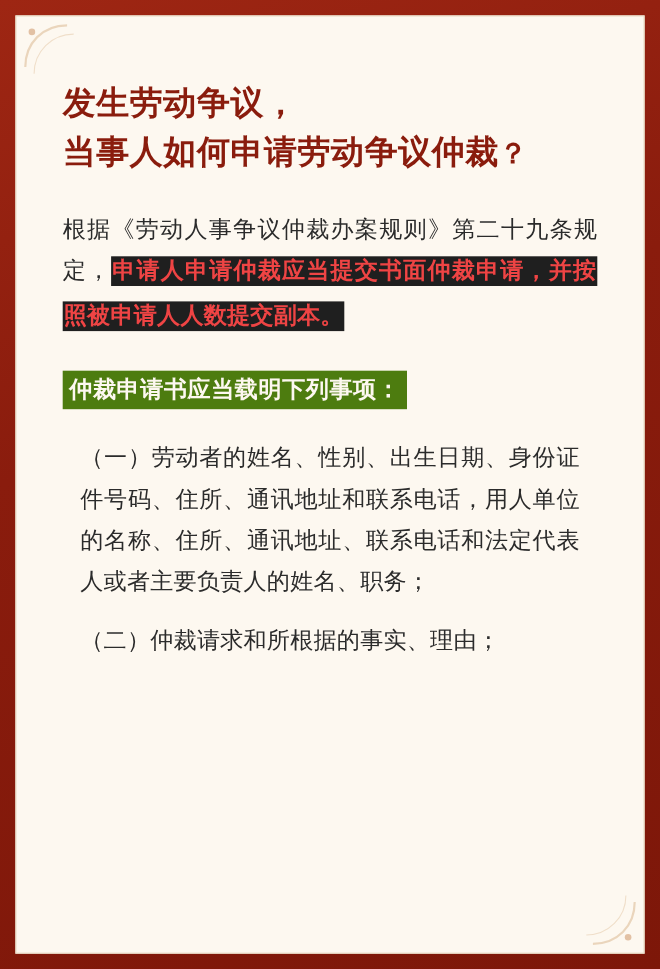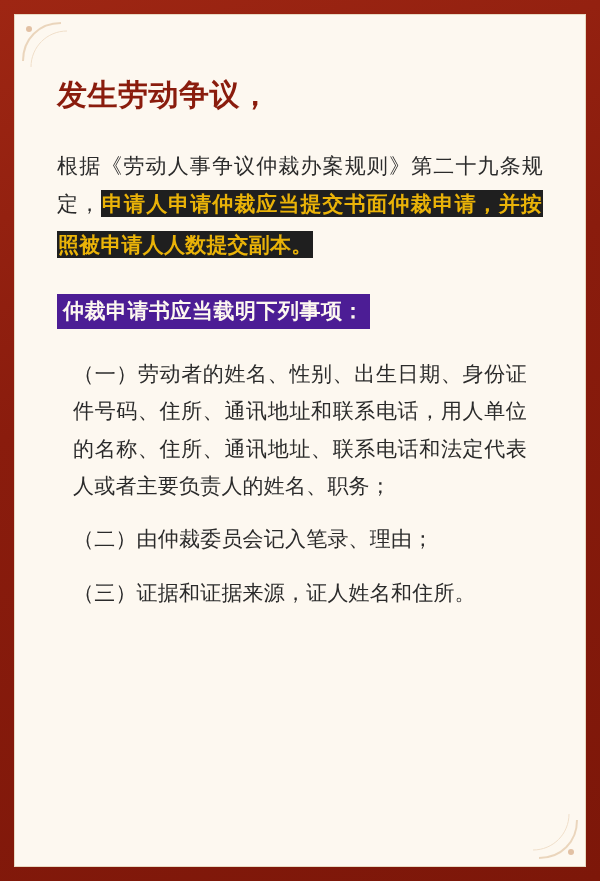--- a/index.html
+++ b/index.html
@@ -62,30 +62,30 @@
     line-height: 1.78;
     margin: 0 0 22px 0;
     text-align: justify;
     letter-spacing: 0.2px;
   }
   .para.lead {
     text-indent: 0;
   }
   .hl {
     background: #1f1f1f;
-    color: #eab308;
+    color: #ef4444;
     padding: 2px 1px;
     box-decoration-break: clone;
     -webkit-box-decoration-break: clone;
     font-weight: bold;
     line-height: 1.95;
   }
   .subhead {
     display: inline-block;
-    background: #4c1d95;
+    background: #4d7c0f;
     color: #fdf8f0;
     font-size: 21px;
     font-weight: bold;
     padding: 3px 6px 4px 6px;
     margin: 6px 0 10px 0;
     letter-spacing: 0.5px;
   }
   .item {
     color: #2b2b2b;
     font-size: 21px;
@@ -119,25 +119,25 @@
     <span class="corner br">
       <svg width="78" height="78" viewBox="0 0 78 78">
         <path d="M76 38 C76 60 60 76 38 76" fill="none" stroke="#d9b48a" stroke-width="2"></path>
         <path d="M68 32 C68 52 52 68 32 68" fill="none" stroke="#e3c6a4" stroke-width="1"></path>
         <circle cx="70" cy="70" r="3" fill="#c98b5a"></circle>
       </svg>
     </span>
 
     <h1 class="title">
       <div class="line1">发生劳动争议，</div>
+      <div class="line2"><span>当事人如何申请劳动争议仲裁</span><span class="tail">？</span></div>
     </h1>
 
     <p class="para lead"><span>根据《劳动人事争议仲裁办案规则》第二十九条规定，</span><span class="hl">申请人申请仲裁应当提交书面仲裁申请，并按照被申请人人数提交副本。</span></p>
 
     <div class="subhead">仲裁申请书应当载明下列事项：</div>
 
     <p class="item">（一）劳动者的姓名、性别、出生日期、身份证件号码、住所、通讯地址和联系电话，用人单位的名称、住所、通讯地址、联系电话和法定代表人或者主要负责人的姓名、职务；</p>
-    <p class="item">（二）由仲裁委员会记入笔录、理由；</p>
-    <p class="item">（三）证据和证据来源，证人姓名和住所。</p>
+    <p class="item">（二）仲裁请求和所根据的事实、理由；</p>
 
 
   </div>
 </div>
 
 </body></html>

